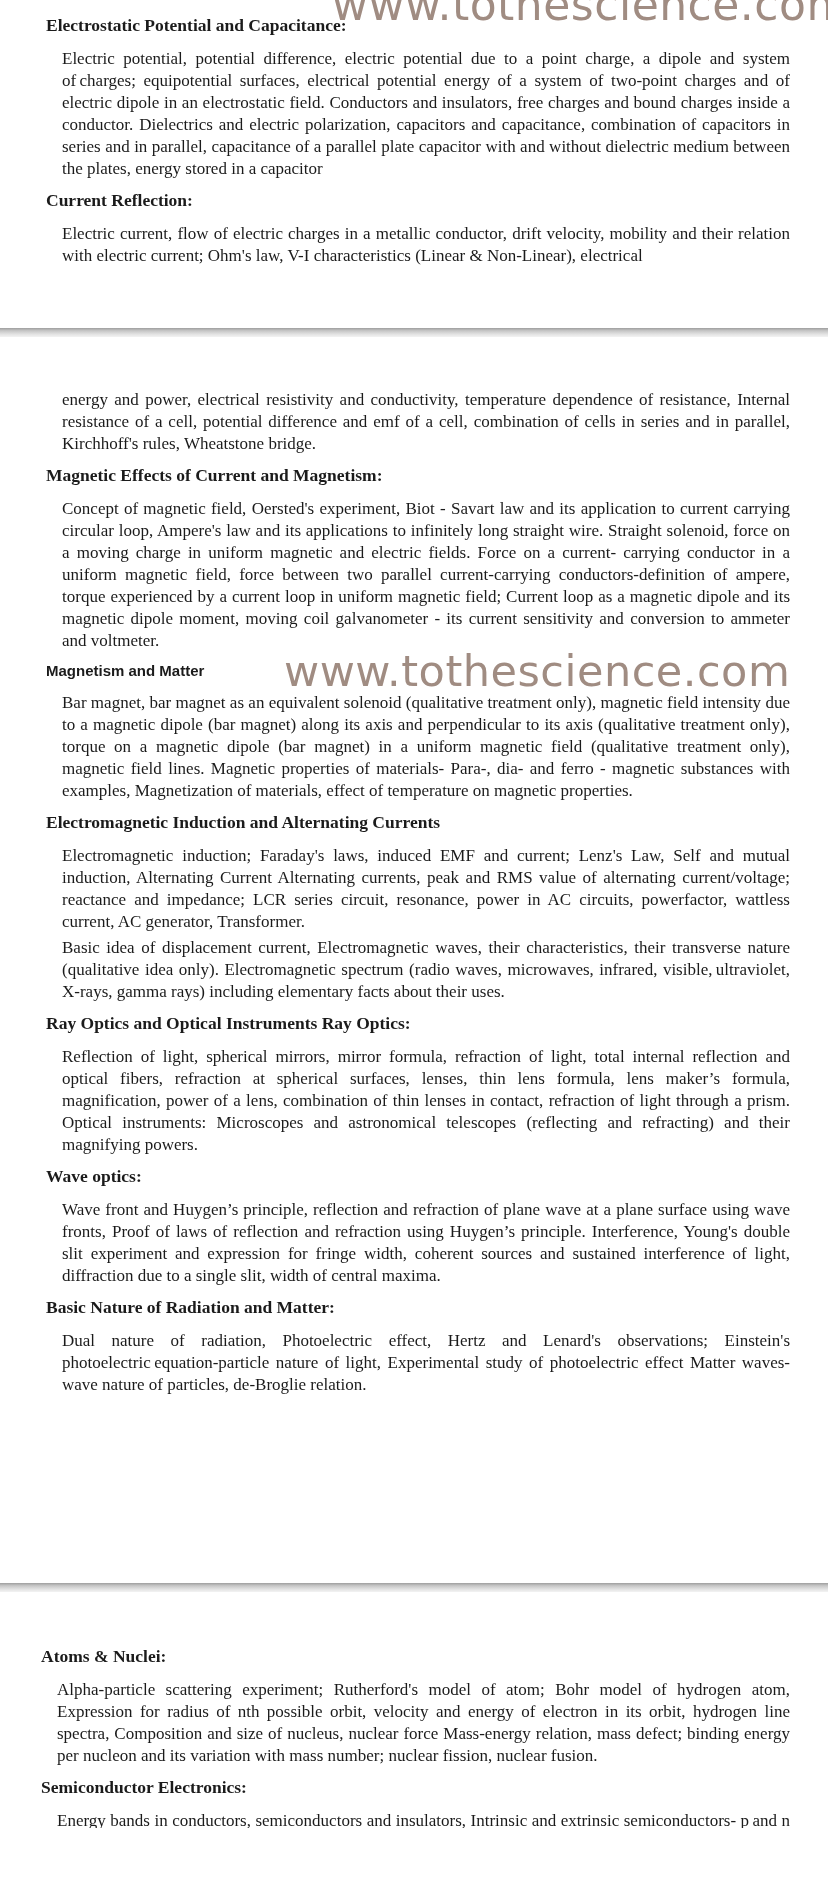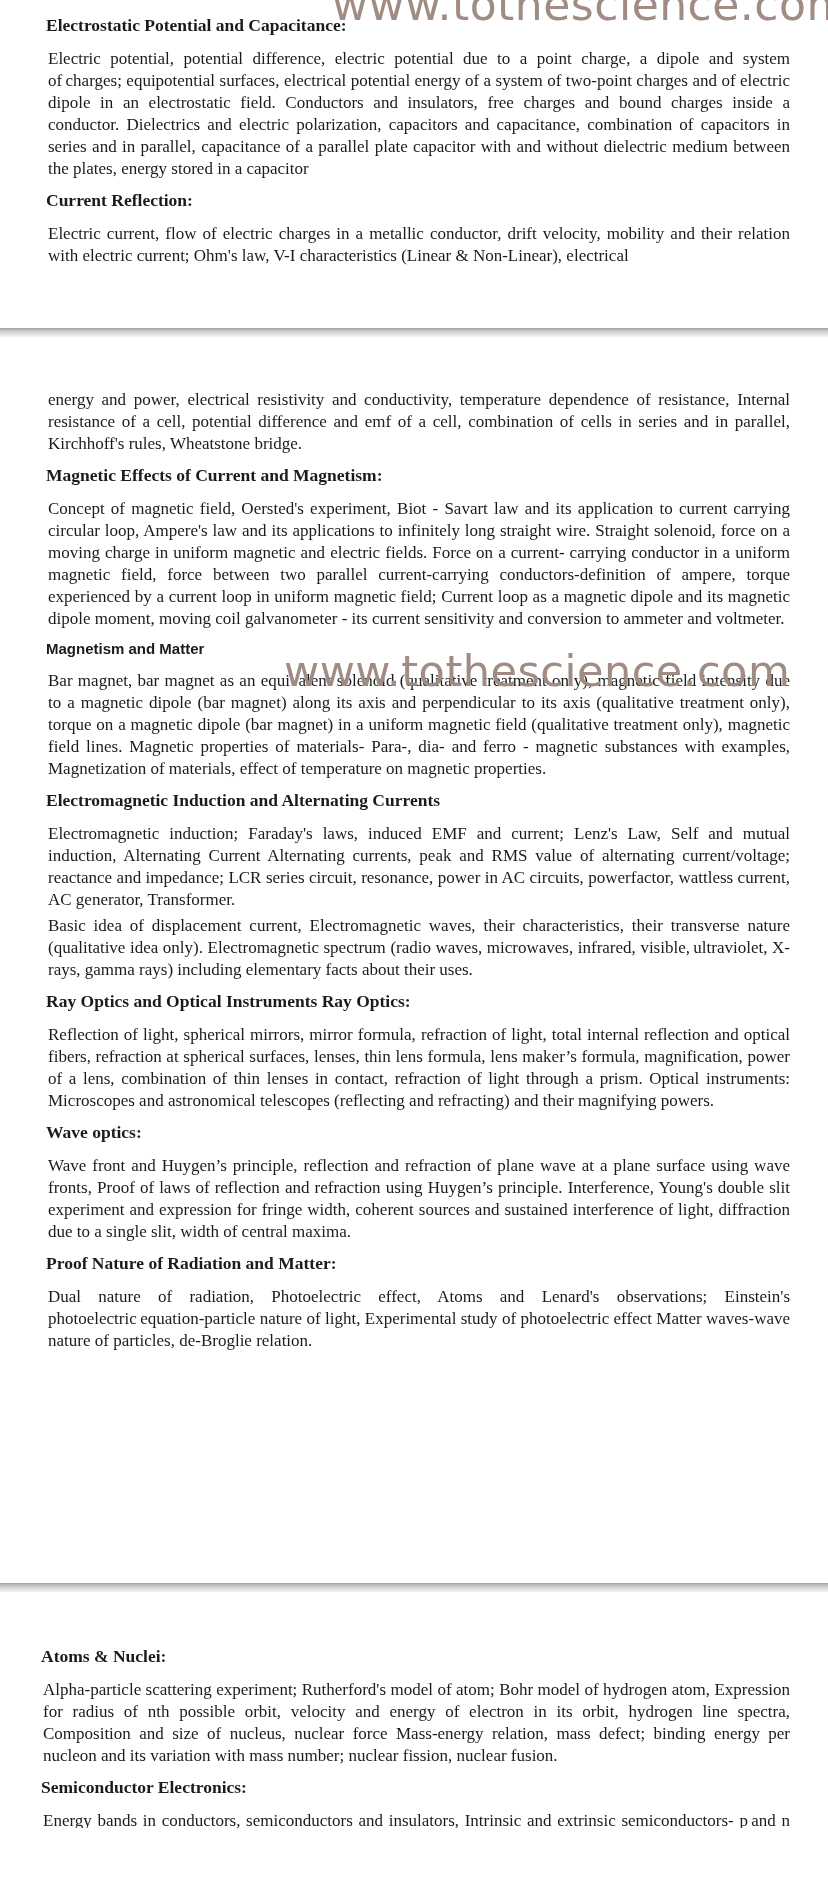--- a/index.html
+++ b/index.html
@@ -46,21 +46,21 @@
   }
   .heading-sm {
     font-family: "Liberation Sans", sans-serif;
     font-size: 15px;
     line-height: 18px;
   }
   .para {
     font-size: 17px;
     line-height: 22px;
     text-align: justify;
-    margin: 0 0 4px 2px;
+    margin: 0 0 4px 16px;
   }
   .watermark {
     position: absolute;
     font-family: "DejaVu Sans", sans-serif;
     white-space: nowrap;
     pointer-events: none;
     font-weight: normal;
   }
   .watermark-top {
     top: -17px;
@@ -128,22 +128,22 @@
       <div class="heading">Ray Optics and Optical Instruments Ray Optics:</div>
       <p class="para">Reflection of light, spherical mirrors, mirror formula, refraction of light, total internal reflection and optical fibers, refraction at spherical surfaces, lenses, thin lens formula, lens maker’s formula, magnification, power of a lens, combination of thin lenses in contact, refraction of light through a prism. Optical instruments: Microscopes and astronomical telescopes (reflecting and refracting) and their magnifying powers.</p>
     </div>
 
     <div class="section">
       <div class="heading">Wave optics:</div>
       <p class="para">Wave front and Huygen’s principle, reflection and refraction of plane wave at a plane surface using wave fronts, Proof of laws of reflection and refraction using Huygen’s principle. Interference, Young's double slit experiment and expression for fringe width, coherent sources and sustained interference of light, diffraction due to a single slit, width of central maxima.</p>
     </div>
 
     <div class="section">
-      <div class="heading">Proof Nature of Radiation and Matter:</div>
-      <p class="para">Dual nature of radiation, Photoelectric effect, Atoms and Lenard's observations; Einstein's photoelectric equation-particle nature of light, Experimental study of photoelectric effect Matter waves-wave nature of particles, de-Broglie relation.</p>
+      <div class="heading">Basic Nature of Radiation and Matter:</div>
+      <p class="para">Dual nature of radiation, Photoelectric effect, Hertz and Lenard's observations; Einstein's photoelectric equation-particle nature of light, Experimental study of photoelectric effect Matter waves-wave nature of particles, de-Broglie relation.</p>
     </div>
   </div>
 
   <div class="page-break"></div>
 
   <div class="page page-3">
     <div class="section">
       <div class="heading">Atoms &amp; Nuclei:</div>
       <p class="para">Alpha-particle scattering experiment; Rutherford's model of atom; Bohr model of hydrogen atom, Expression for radius of nth possible orbit, velocity and energy of electron in its orbit, hydrogen line spectra, Composition and size of nucleus, nuclear force Mass-energy relation, mass defect; binding energy per nucleon and its variation with mass number; nuclear fission, nuclear fusion.</p>
     </div>

